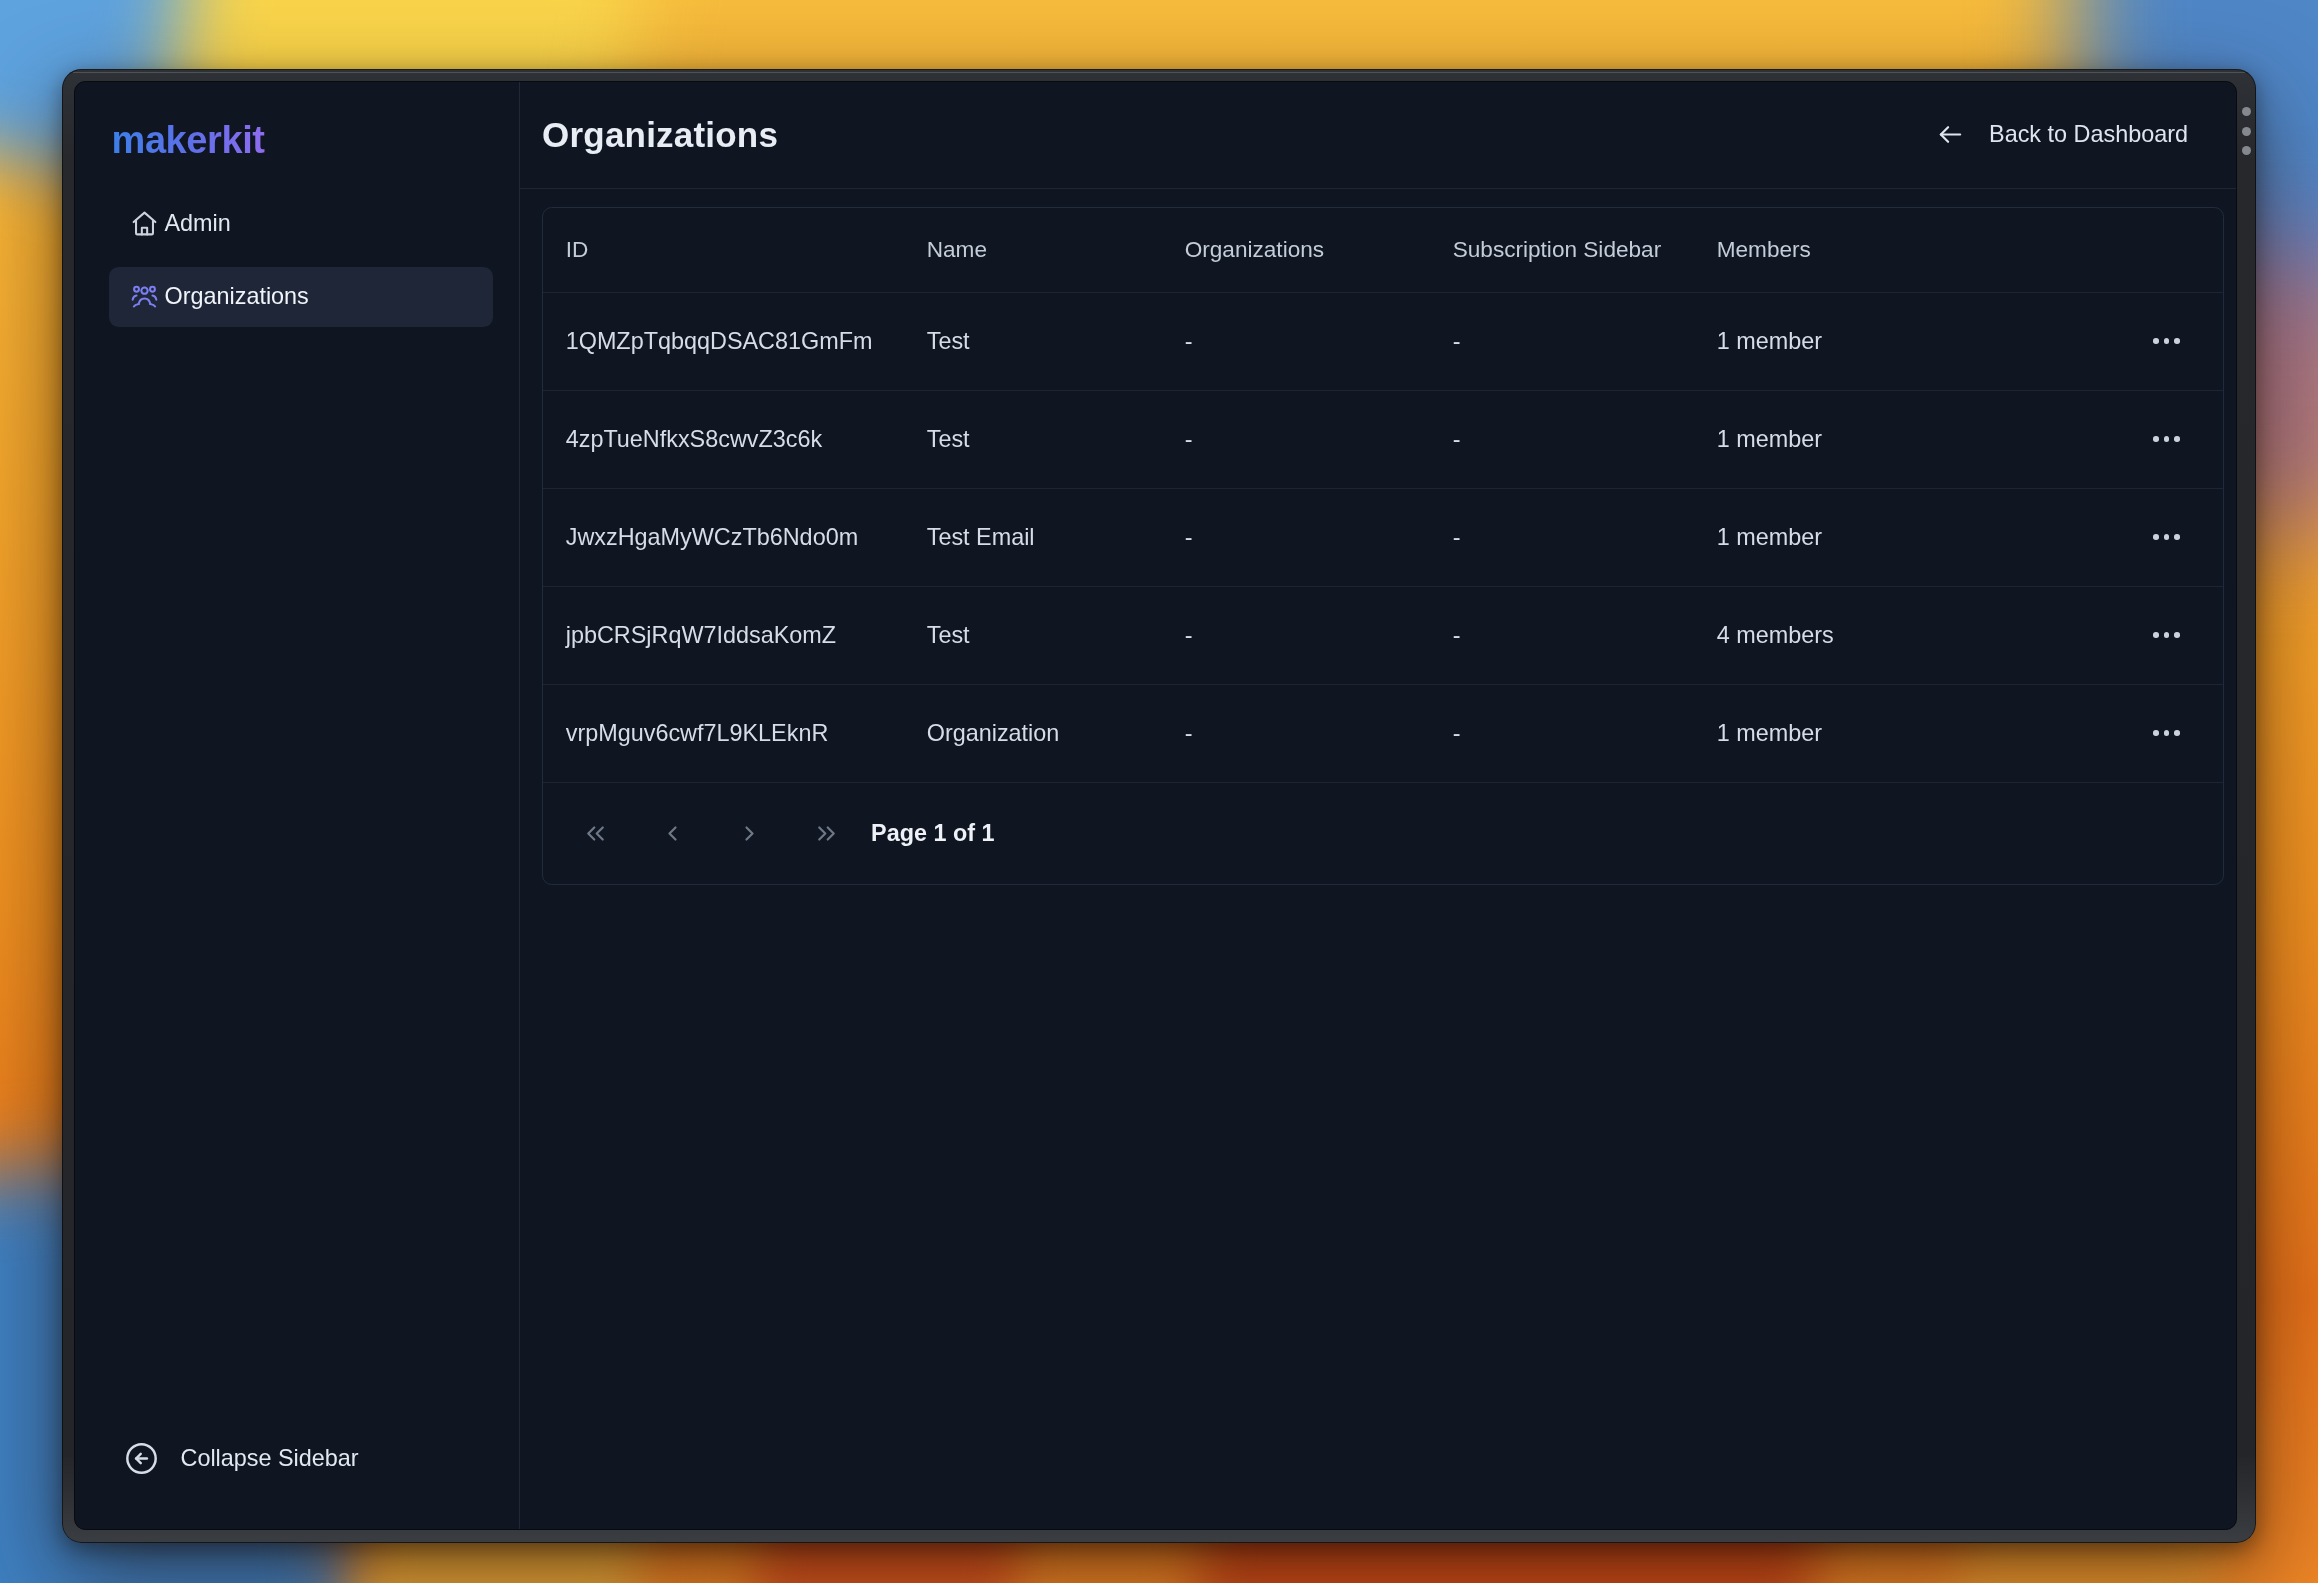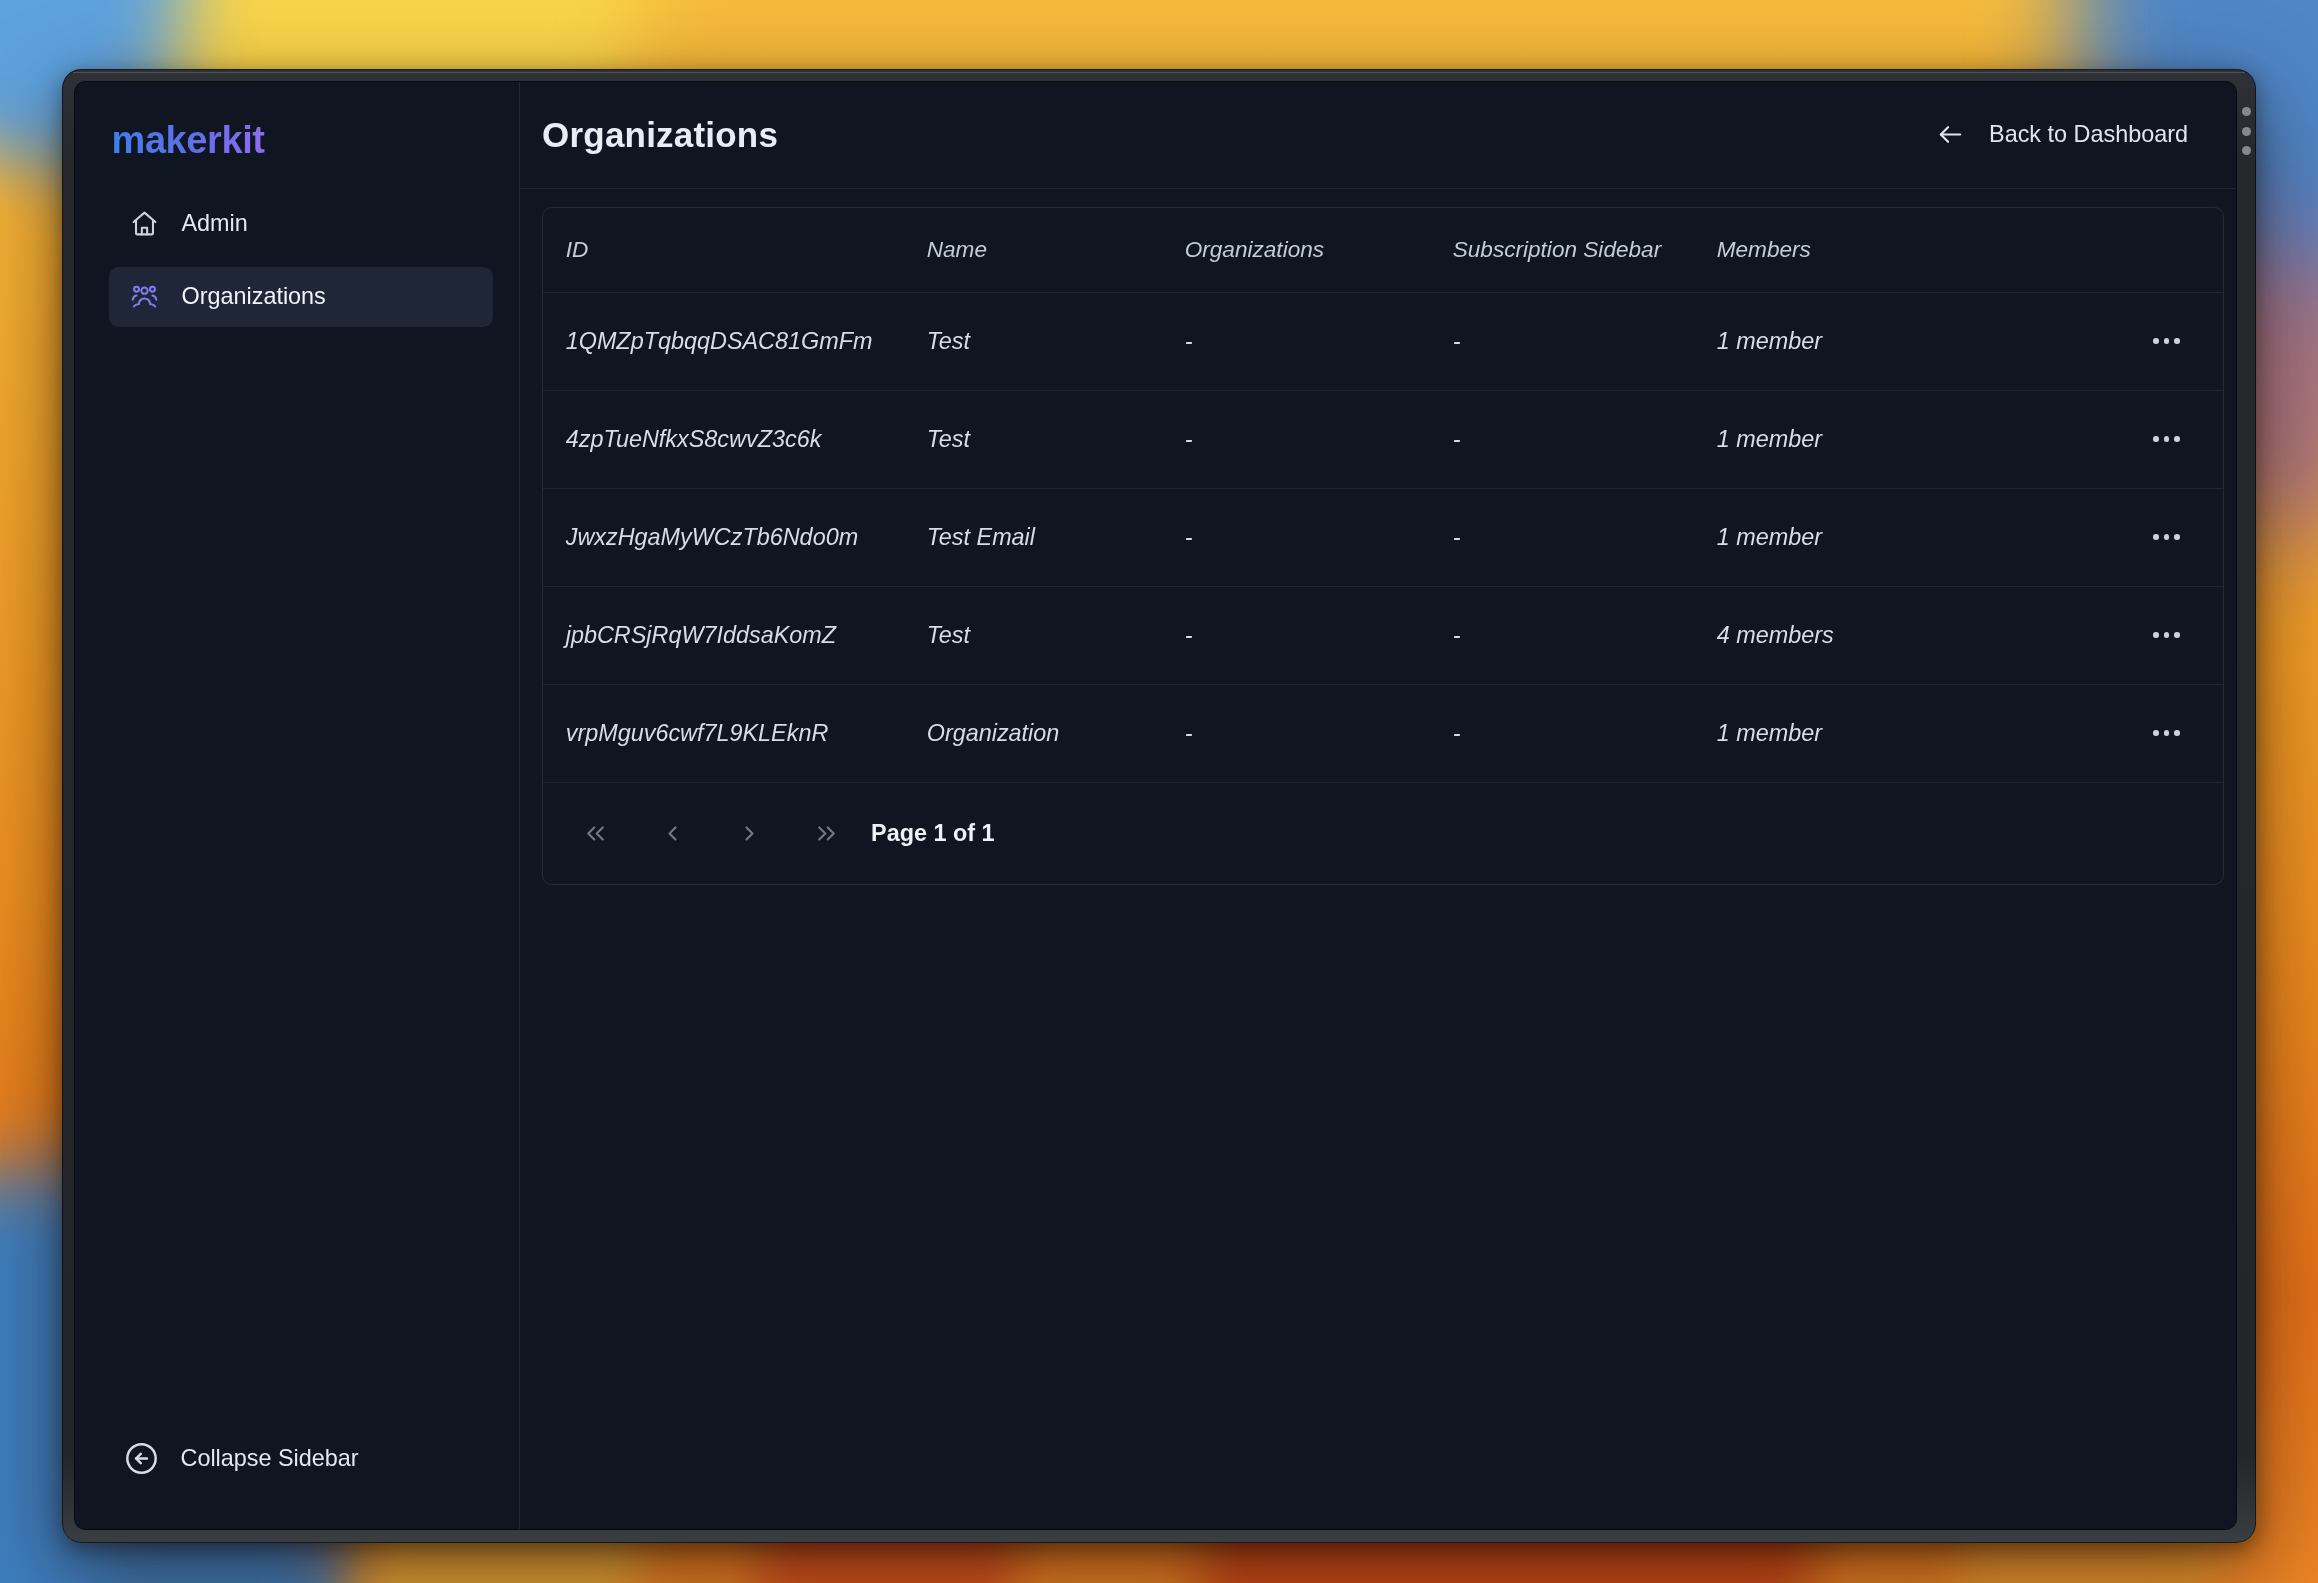--- a/index.html
+++ b/index.html
@@ -45,21 +45,21 @@
 
   
   .sidebar { width:445px; flex:none; display:flex; flex-direction:column; border-right:0.8px solid #1f2837; }
   .logo {
     margin:37px 0 0 37px; font-size:38px; font-weight:700; letter-spacing:-0.4px;
     background:linear-gradient(90deg,var(--logo-from,#3d7fe8) 0%,#5f6fe8 52%,var(--logo-to,#8f6cf0) 100%);
     -webkit-background-clip:text; background-clip:text; color:transparent; width:max-content;
   }
   .nav { margin-top:32px; padding:0 26px 0 34px; display:flex; flex-direction:column; gap:13px; }
   .nav-item {
-    display:flex; align-items:center; gap:23px; height:60px; padding-left:21px;
+    display:flex; align-items:center; gap:6px; height:60px; padding-left:21px;
     border-radius:9.7px; color:#e2e8f0; font-size:23.4px; font-weight:500; cursor:pointer;
   }
   .nav-item .ico { width:29px; height:29px; color:#cbd3de; flex:none; display:flex; }
   .nav-item.active { background:#1e2638; }
   .nav-item.active .ico { color:var(--accent,#7c7ff2); }
   .nav-item.active span { color:#f1f4f9; }
   .side-spacer { flex:1; }
   .collapse {
     margin:0 0 52px 48px; display:flex; align-items:center; gap:21px;
     color:#e2e8f0; font-size:23.4px; cursor:pointer;
@@ -76,21 +76,21 @@
   .back-link { display:flex; align-items:center; gap:24px; color:#dfe5ee; font-size:23.4px; cursor:pointer; }
   .back-link .ico { width:29px; height:29px; color:#dfe5ee; display:flex; }
 
   .main-body { flex:1; padding:18px 18px 0 22.6px; }
   .card { width:1682px; border:1.2px solid #202c3e; border-radius:9.7px; overflow:hidden; }
 
   .trow { display:grid; grid-template-columns:361px 258px 268px 264px 1fr 113px; align-items:center; }
   .thead { height:84px; }
   .thead .cell { font-size:22.6px; color:#c3ccd9; font-weight:500; }
   .tbody-row { height:98px; border-top:0.8px solid #1b2533; }
-  .cell { padding-left:22.6px; font-size:23.4px; color:#d6dde8; white-space:nowrap; overflow:hidden;font-style:italic; }
+  .cell { padding-left:22.6px; font-size:23.4px; color:#d6dde8; white-space:nowrap; overflow:hidden; }
   .cell-actions { padding:0; display:flex; justify-content:center; }
   .dots-btn { background:none; border:none; display:flex; gap:4.8px; padding:11.3px; cursor:pointer; }
   .dots-btn i { width:5.6px; height:5.6px; border-radius:50%; background:#c9d2de; }
 
   .tfoot { height:102px; border-top:0.8px solid #1b2533; display:flex; align-items:center; padding-left:35px; }
   .pg-btn { width:35px; height:35px; background:none; border:none; color:#6e7887; display:flex; align-items:center; justify-content:center; cursor:pointer; padding:0; }
   .pg-btn + .pg-btn { margin-left:42px; }
   .pg-btn svg { width:29px; height:29px; }
   .pg-label { margin-left:27px; font-size:23.4px; font-weight:600; color:#eef2f7; }
 

